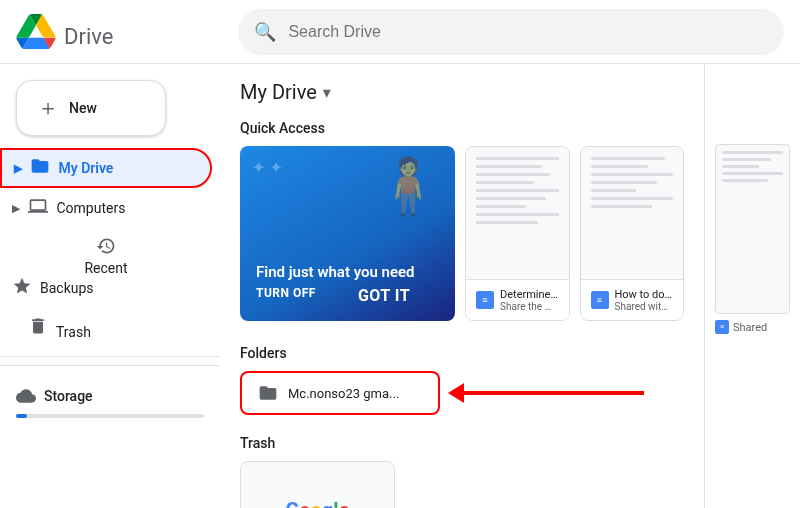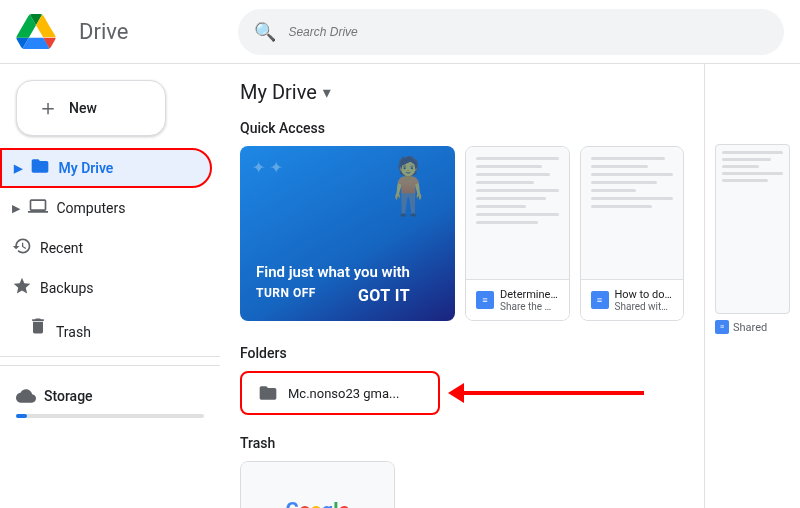--- a/index.html
+++ b/index.html
@@ -2,35 +2,35 @@
 <html><head>
   <meta charset="utf-8">
   <style>
     * { margin: 0; padding: 0; box-sizing: border-box; }
     body { font-family: 'Google Sans', Roboto, Arial, sans-serif; background: #fff; display: flex; flex-direction: column; height: 508px; width: 800px; overflow: hidden; }
   </style>
 </head>
 <body>
 
 <div style="display:flex;align-items:center;height:64px;padding:0 16px;background:#fff;border-bottom:1px solid #e0e0e0;gap:12px;flex-shrink:0;">
-  <div style="display:flex;align-items:center;gap:23px;width:210px;">
+  <div style="display:flex;align-items:flex-end;gap:8px;width:210px;">
 
     <svg width="40" height="35" viewBox="0 0 87.3 78" xmlns="http://www.w3.org/2000/svg">
       <path d="m6.6 66.85 3.85 6.65c.8 1.4 1.95 2.5 3.3 3.3l13.75-23.8h-27.5c0 1.55.4 3.1 1.2 4.5z" fill="#0066da"></path>
       <path d="m43.65 25-13.75-23.8c-1.35.8-2.5 1.9-3.3 3.3l-25.4 44a9.06 9.06 0 0 0 -1.2 4.5h27.5z" fill="#00ac47"></path>
       <path d="m73.55 76.8c1.35-.8 2.5-1.9 3.3-3.3l1.6-2.75 7.65-13.25c.8-1.4 1.2-2.95 1.2-4.5h-27.502l5.852 11.5z" fill="#ea4335"></path>
       <path d="m43.65 25 13.75-23.8c-1.35-.8-2.9-1.2-4.5-1.2h-18.5c-1.6 0-3.15.45-4.5 1.2z" fill="#00832d"></path>
       <path d="m59.8 53h-32.3l-13.75 23.8c1.35.8 2.9 1.2 4.5 1.2h50.8c1.6 0 3.15-.45 4.5-1.2z" fill="#2684fc"></path>
       <path d="m73.4 26.5-12.7-22c-.8-1.4-1.95-2.5-3.3-3.3l-13.75 23.8 16.15 27h27.45c0-1.55-.4-3.1-1.2-4.5z" fill="#ffba00"></path>
     </svg>
     <span style="font-size:22px;color:#5f6368;font-weight:400;">Drive</span>
   </div>
   <div style="flex:1;background:#f1f3f4;border-radius:24px;display:flex;align-items:center;padding:0 16px;height:46px;gap:12px;">
     <span style="color:#5f6368;font-size:18px;">🔍</span>
-    <input type="text" style="border: none; background: transparent; font-size: 12px; color: #4d7c0f; outline: none; flex: 1 1 0%; font-style: italic;" placeholder="Search Drive">
+    <input type="text" style="border: none; background: transparent; font-size: 16px; color: #4d7c0f; outline: none; flex: 1 1 0%;" placeholder="Search Drive">
   </div>
 </div>
 
 <div style="display:flex;flex:1;overflow:hidden;">
 
   <div style="width:220px;flex-shrink:0;padding:8px 0;overflow-y:auto;background:#fff;">
 
     <div style="margin:8px 16px 12px;background:#fff;border:1px solid #dadce0;border-radius:16px;padding:12px 20px;display:flex;align-items:center;gap:10px;cursor:pointer;box-shadow:0 1px 3px rgba(0,0,0,0.2);width:150px;">
       <span style="font-size:22px;color:#5f6368;font-weight:300;">＋</span>
       <span style="font-size:14px;font-weight:500;color:#202124;">New</span>
@@ -50,21 +50,21 @@
       <span style="font-size:11px;color:#5f6368;">▶</span>
       <span style="font-size:18px;">
         <svg width="20" height="20" viewBox="0 0 24 24" fill="#5f6368">
             <path d="M20 18c1.1 0 2-.9 2-2V6c0-1.1-.9-2-2-2H4c-1.1 0-2 .9-2 2v10c0 1.1.9 2 2 2H0v2h24v-2h-4zM4 6h16v10H4V6z"></path>
           </svg>
       </span>
       <span style="font-size:14px;">Computers</span>
     </div>
 
 
-    <div style="display:flex;align-items:center;gap:8px;padding:8px 12px;cursor:pointer;border-radius:0 24px 24px 0;font-size:14px;color:#202124;height:40px;margin-right:8px;">
+    <div style="display:flex;align-items:center;gap:0;padding:8px 12px;cursor:pointer;border-radius:0 24px 24px 0;font-size:14px;color:#202124;height:40px;margin-right:8px;flex-direction:column;">
       <span style="font-size:18px;">
         <svg width="20" height="20" viewBox="0 0 24 24" fill="#5f6368">
             <path d="M13 3c-4.97 0-9 4.03-9 9H1l3.89 3.89.07.14L9 12H6c0-3.87 3.13-7 7-7s7 3.13 7 7-3.13 7-7 7c-1.93 0-3.68-.79-4.94-2.06l-1.42 1.42C8.27 19.99 10.51 21 13 21c4.97 0 9-4.03 9-9s-4.03-9-9-9zm-1 5v5l4.28 2.54.72-1.21-3.5-2.08V8H12z"></path>
           </svg>
       </span>
       <span style="font-size:14px;">Recent</span>
     </div>
 
     <div style="display:flex;align-items:center;gap:8px;padding:8px 12px;cursor:pointer;border-radius:0 24px 24px 0;font-size:14px;color:#202124;height:40px;margin-right:8px;">
       <span style="font-size:18px;">
@@ -112,21 +112,21 @@
 
     <div>
       <div style="font-size:14px;font-weight:500;color:#202124;margin-bottom:10px;">Quick Access</div>
       <div style="display:flex;gap:10px;margin-bottom:24px;">
 
         <div style="background:linear-gradient(150deg,#1e88e5,#1565c0 60%,#1a237e);border-radius:8px;width:215px;flex-shrink:0;padding:16px;color:#fff;position:relative;overflow:hidden;min-height:175px;display:flex;flex-direction:column;justify-content:flex-end;">
 
           <div style="position:absolute;right:12px;top:8px;font-size:55px;opacity:0.5;">🧍</div>
 
           <div style="position:absolute;left:12px;top:12px;opacity:0.3;">✦ ✦</div>
-          <div style="font-size:15px;font-weight:600;margin-bottom:4px;line-height:1.3;position:relative;z-index:1;">Find just what you with</div>
+          <div style="font-size:15px;font-weight:600;margin-bottom:4px;line-height:1.3;position:relative;z-index:1;">Find just what you need</div>
           <div style="display:flex;gap:16px;position:relative;z-index:1;">
             <span style="font-size:12px;font-weight:700;color:#fff;cursor:pointer;letter-spacing:0.5px;">TURN OFF</span>
             <span style="font-size:16px;font-weight:700;color:#fff;cursor:pointer;letter-spacing:0.5px;margin-left:26px;">GOT IT</span>
           </div>
         </div>
 
         <div style="flex:1;border:1px solid #dadce0;border-radius:8px;overflow:hidden;min-height:175px;display:flex;flex-direction:column;cursor:pointer;">
           <div style="flex:1;background:#f8f9fa;padding:10px;overflow:hidden;">
             <div style="height:3px;background:#dadce0;border-radius:2px;margin-bottom:5px;"></div>
             <div style="height:3px;background:#dadce0;border-radius:2px;margin-bottom:5px;width:80%;"></div>

